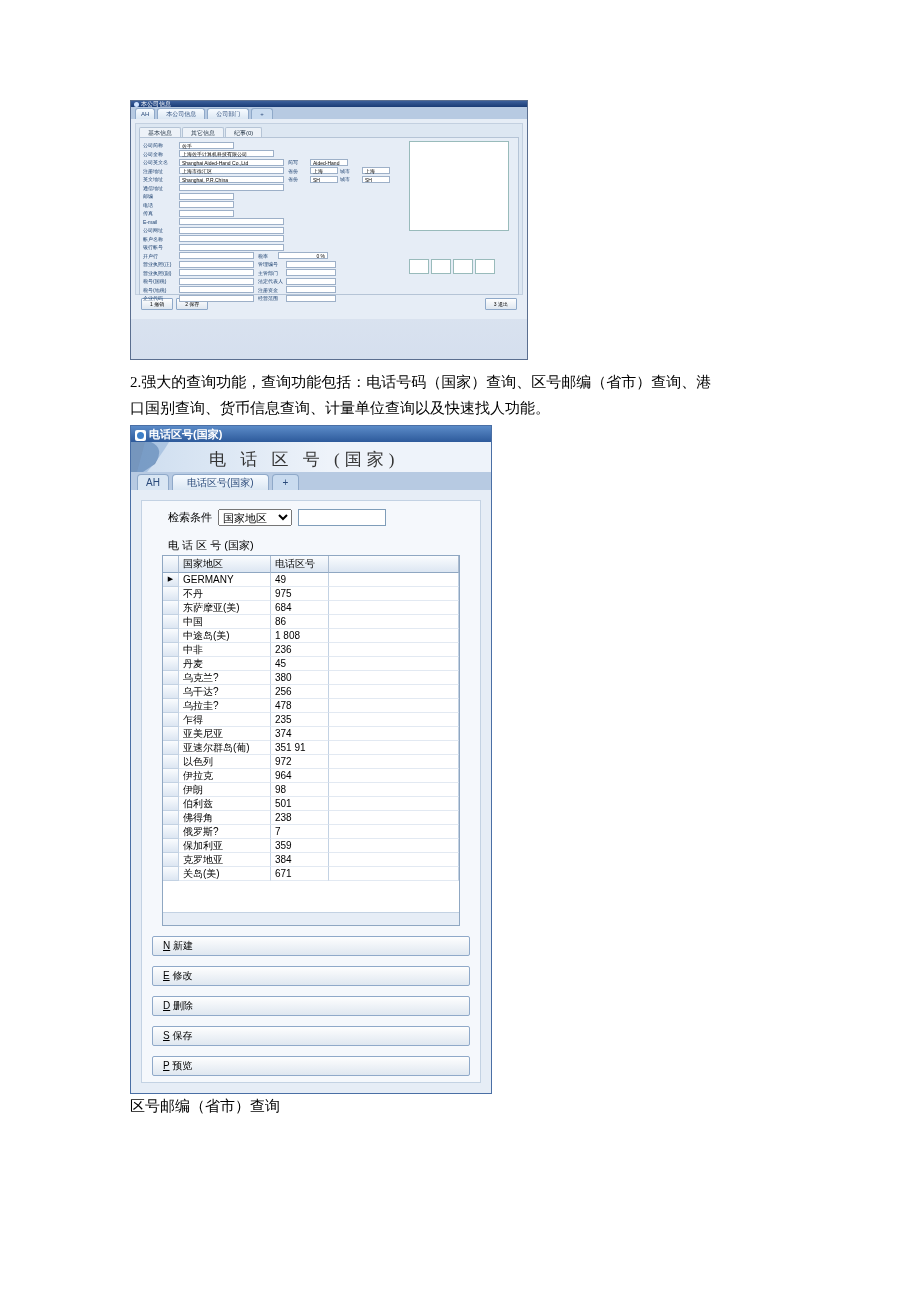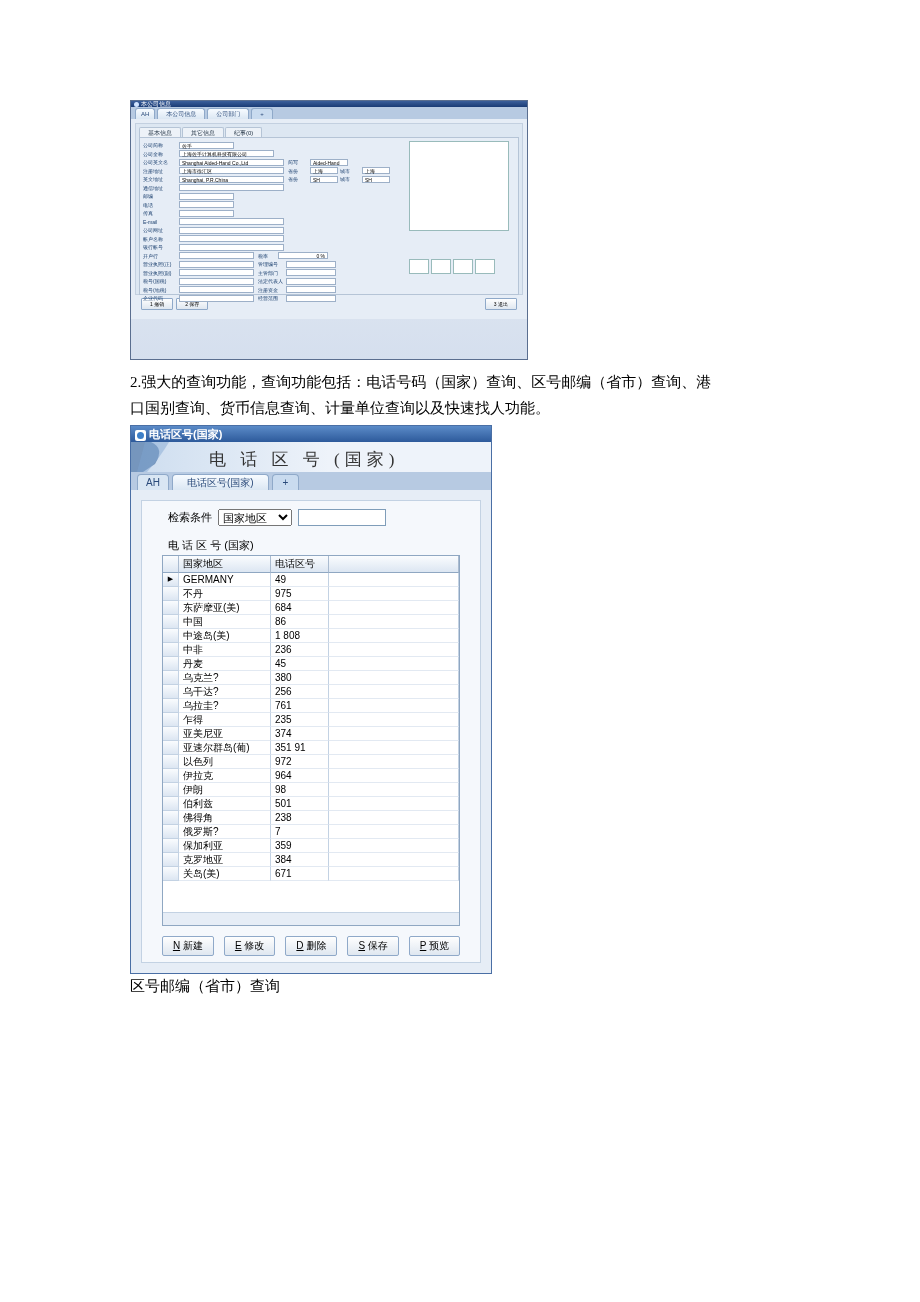--- a/index.html
+++ b/index.html
@@ -61,21 +61,21 @@
     .grid { border:1px solid #8fa7c2; margin-left:10px; margin-right:10px; background:#fff; font-size:10px;}
     .gh { display:flex; background:#e6edf6;}
     .gh .cell { border-right:1px solid #aabbd0; border-bottom:1px solid #8fa7c2; padding:1px 4px; background:linear-gradient(#fafcfe,#dce6f2);}
     .gr { display:flex;}
     .gr .sel { width:16px; border-right:1px solid #c3d2e3; border-bottom:1px solid #c3d2e3; background:linear-gradient(#fafcfe,#dce6f2); text-align:center; font-size:9px; color:#000;}
     .gr .cell { border-right:1px solid #c3d2e3; border-bottom:1px solid #e2e9f2; padding:1px 4px; height:14px; line-height:12px;}
     .c1 { width:92px;} .c2 { width:58px;} .crest{flex:1;}
     .pointer::before { content:"▶"; font-size:7px; color:#000;}
     .grid-blank { height:32px; border-bottom:1px solid #c3d2e3;}
     .scroll-pad { height:12px; background:#e6edf6;}
-    .btn-row2 { display:flex; justify-content:center; gap:10px; margin-top:10px;}
+    .btn-row2 { display:flex; justify-content:center; gap:10px; margin-top:10px;flex-direction:column;}
     .btn2 { font-size:10px; padding:2px 10px; background:linear-gradient(#fefefe,#dfe7f0); border:1px solid #8fa9c9; border-radius:2px;}
     .btn2 u { text-decoration:underline;}
 
     .spacer-large { height:160px;}
   </style>
 </head>
 <body>
 
 <div class="page">
 
@@ -299,21 +299,21 @@
               </div>
               <div class="gr">
                 <div class="sel"></div>
                 <div class="cell c1">乌干达?</div>
                 <div class="cell c2">256</div>
                 <div class="cell crest"></div>
               </div>
               <div class="gr">
                 <div class="sel"></div>
                 <div class="cell c1">乌拉圭?</div>
-                <div class="cell c2">761</div>
+                <div class="cell c2">478</div>
                 <div class="cell crest"></div>
               </div>
               <div class="gr">
                 <div class="sel"></div>
                 <div class="cell c1">乍得</div>
                 <div class="cell c2">235</div>
                 <div class="cell crest"></div>
               </div>
               <div class="gr">
                 <div class="sel"></div>

